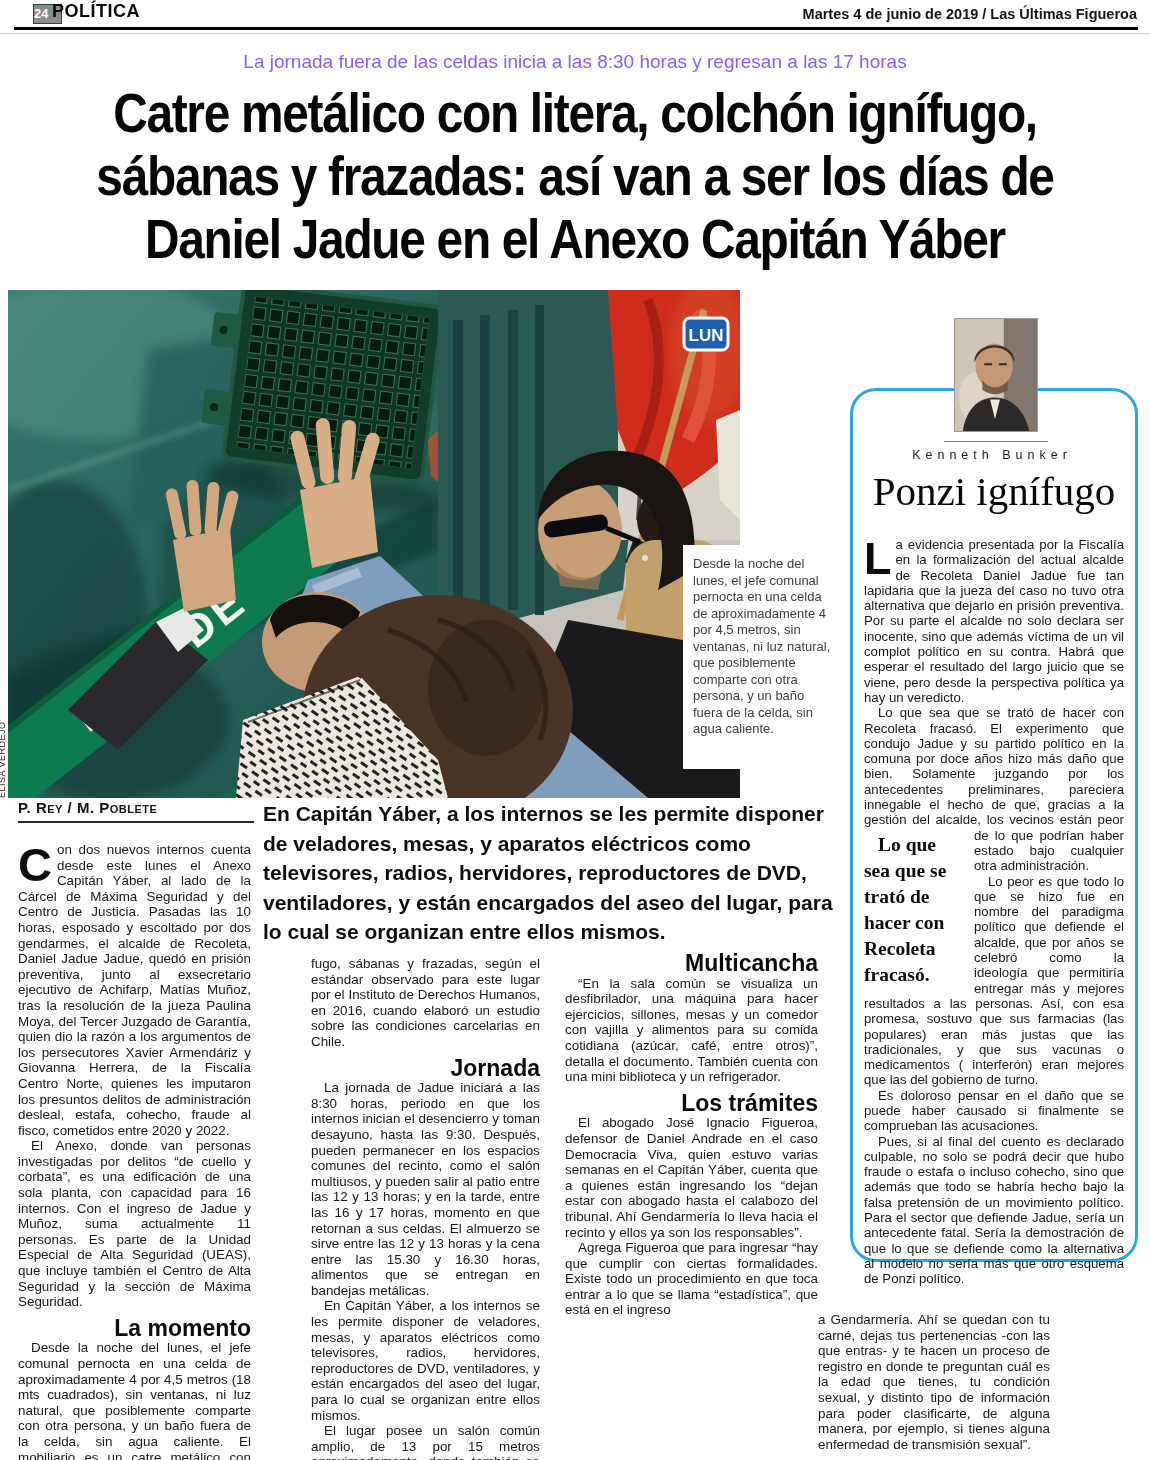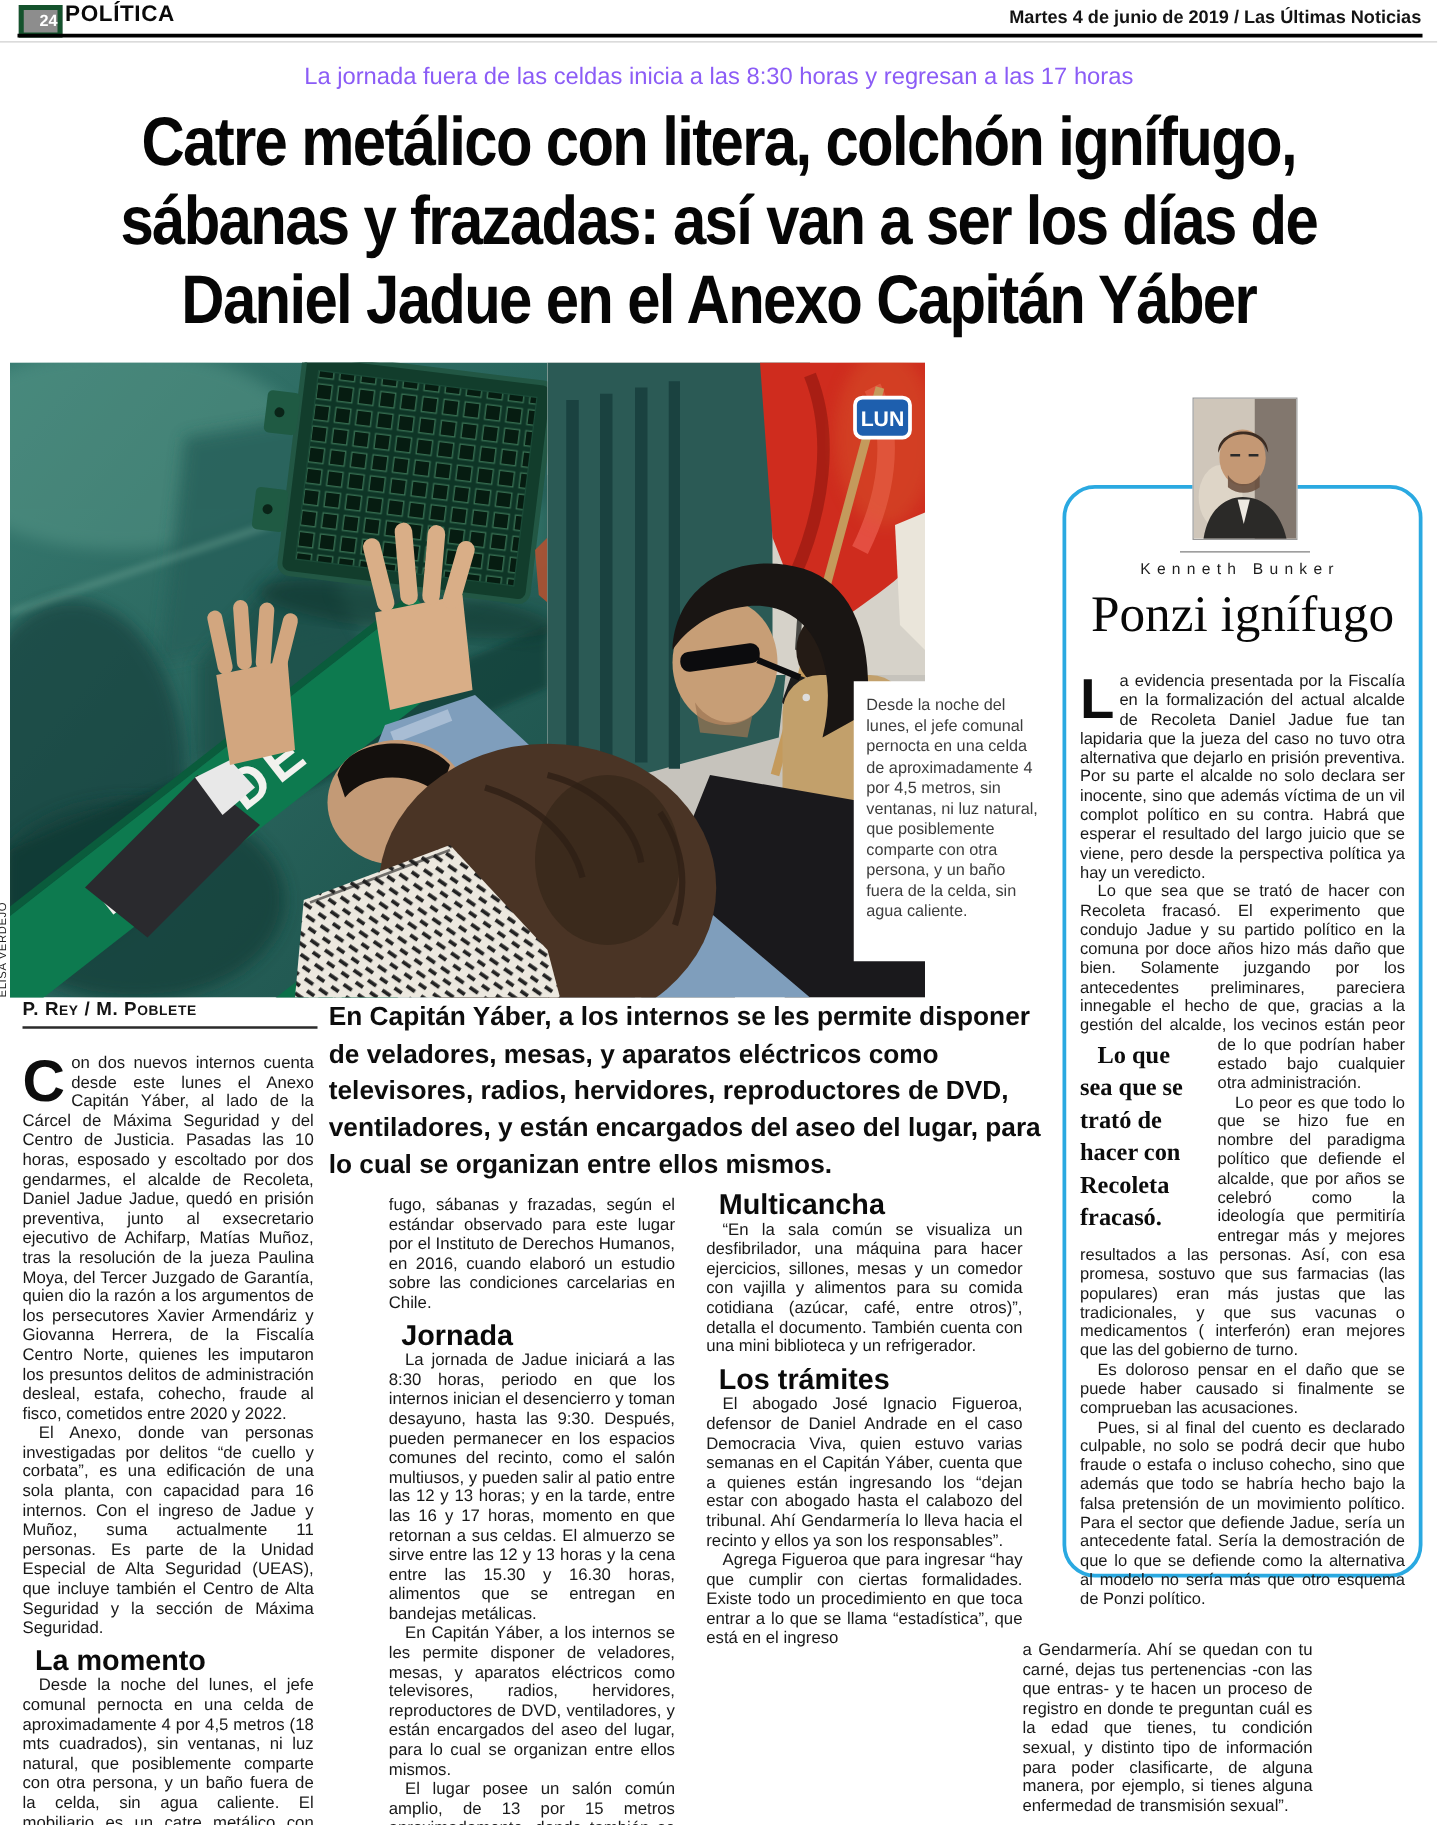--- a/index.html
+++ b/index.html
@@ -1,21 +1,21 @@
 <!DOCTYPE html>
 <html><head>
 <meta charset="utf-8">
 <style>
   html,body{margin:0;padding:0;background:#fff;}
   .page{position:relative;width:1150px;height:1460px;background:#fff;overflow:hidden;
         font-family:"Liberation Sans",sans-serif;color:#111;}
 
   
-  .masthead-num{position:absolute;left:15px;top:4px;width:27px;height:18px;background:#8d8d8d;
-        border:4px solid #14532d;color:#fff;font-weight:bold;font-size:13px;text-align:right;line-height:18px;}
+  .masthead-num{position:absolute;left:33px;top:4px;width:27px;height:18px;background:#8d8d8d;
+        border:1px solid #14532d;color:#fff;font-weight:bold;font-size:13px;text-align:left;line-height:18px;}
   .section-title{position:absolute;left:52px;top:1px;font-size:18px;font-weight:bold;letter-spacing:.5px;color:#0a0a0a;}
   .dateline{position:absolute;right:13px;top:6px;font-size:14.5px;font-weight:bold;color:#141414;}
   .hdr-rule{position:absolute;left:14px;right:12px;top:27px;height:3px;background:#000;}
   .hdr-rule2{position:absolute;left:0;right:0;top:33px;height:1px;background:#cfcfcf;}
 
   
   .kicker{position:absolute;left:0;right:0;top:51px;text-align:center;font-size:19px;color:#8b5cf6;}
   .headline{position:absolute;left:0;right:0;top:82px;text-align:center;font-weight:bold;
         font-size:55px;line-height:63px;letter-spacing:-1.5px;color:#060606;
         transform:scaleX(.87);transform-origin:50% 0;}
@@ -35,21 +35,21 @@
   .intro{position:absolute;left:263px;top:799px;width:572px;font-size:21px;line-height:29.5px;
         font-weight:bold;color:#0d0d0d;text-align:left;}
 
   .bodycol{position:absolute;font-size:13.4px;line-height:15.6px;text-align:justify;color:#181818;}
   #col1{left:18px;top:842px;width:233px;}
   #col2{left:311px;top:956px;width:229px;}
   #col3{left:565px;top:956px;width:253px;}
   #col4{left:818px;top:1312px;width:232px;}
   .bodycol p{margin:0;}
   .bodycol p.ind{text-indent:13px;}
-  .subhead{font-size:23px;font-weight:bold;text-align:left;margin:11px 0 4px 10px;color:#0b0b0b;}
+  .subhead{font-size:23px;font-weight:bold;text-align:right;margin:11px 0 4px 10px;color:#0b0b0b;}
   .dropcap{float:left;font-size:47px;line-height:39px;font-weight:bold;padding:3px 5px 0 0;color:#0d0d0d;}
 
   
   .opbox{position:absolute;left:850px;top:388px;width:288px;height:874px;box-sizing:border-box;
         border:3.5px solid #2aa9e1;border-radius:26px;background:#fff;}
   .op-photo{position:absolute;left:954px;top:318px;width:84px;height:114px;border:1px solid #9a9a9a;box-sizing:border-box;background:#fff;}
   .op-photo svg{display:block;width:100%;height:100%;}
   .op-rule{position:absolute;left:944px;top:441px;width:104px;height:1px;background:#808080;}
   .op-author{position:absolute;left:850px;top:448px;width:244px;text-align:center;font-size:12.5px;letter-spacing:5px;color:#1d1d1d;padding-left:20px;}
   .op-title{position:absolute;left:850px;top:467px;width:288px;text-align:center;
@@ -61,21 +61,21 @@
   .op-pull{float:left;width:101px;min-height:162px;margin:4px 9px 2px 0;
         font-family:"Liberation Serif",serif;font-weight:bold;font-size:19.5px;line-height:26px;text-align:left;color:#0c0c0c;}
 </style>
 </head>
 <body>
 
 <div class="page">
 
   <div class="masthead-num">24</div>
   <div class="section-title">POLÍTICA</div>
-  <div class="dateline"><span>Martes 4 de junio de 2019 / </span><span>Las Últimas Noticias</span></div>
+  <div class="dateline"><span>Martes 4 de junio de 2019 / </span><span>Las Últimas Figueroa</span></div>
   <div class="hdr-rule"></div>
   <div class="hdr-rule2"></div>
 
   <div class="kicker">La jornada fuera de las celdas inicia a las 8:30 horas y regresan a las 17 horas</div>
   <div class="headline">
     <div>Catre metálico con litera, colchón ignífugo,</div>
     <div>sábanas y frazadas: así van a ser los días de</div>
     <div>Daniel Jadue en el Anexo Capitán Yáber</div>
   </div>
 

